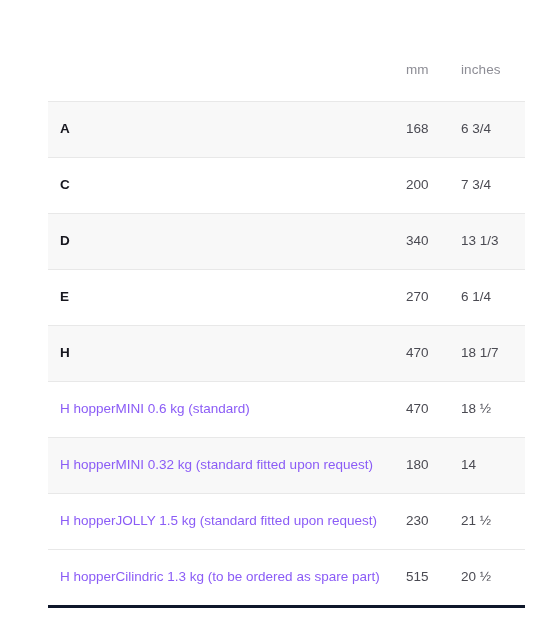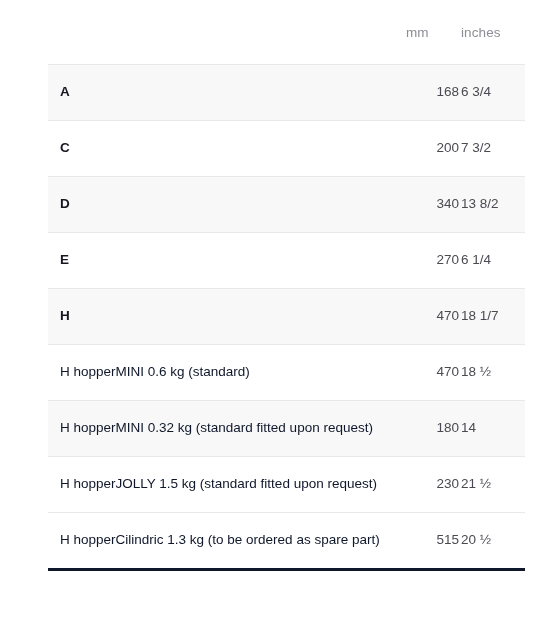--- a/index.html
+++ b/index.html
@@ -18,20 +18,21 @@
     position: absolute;
     left: 48px;
     top: 0;
     width: 477px;
   }
 
   table.spec-table {
     border-collapse: collapse;
     width: 477px;
     table-layout: fixed;
+    margin-top: 37px;
   }
 
   table.spec-table col.c-label   { width: 357px; }
   table.spec-table col.c-mm      { width: 54px;  }
   table.spec-table col.c-inches  { width: 66px;  }
 
   thead th {
     height: 64px;
     padding: 0;
     margin: 0;
@@ -69,30 +70,29 @@
     color: #4a4a52;
     line-height: 1.2;
   }
 
   tbody tr:last-child td {
     border-bottom: 3px solid #0f172a;
   }
 
   td.cell-label {
     padding-left: 12px;
-    color: #0f172a;
+    color: #8b5cf6;
   }
   td.cell-label.bold-key {
     font-weight: bold;
     color: #17171f;
     font-size: 13.5px;
   }
   td.cell-mm {
     padding-left: 1px;
-    text-align: right;
   }
   td.cell-inches {
     padding-left: 2px;
   }
 </style>
 </head>
 <body>
 
 <div class="spec-table-wrap">
   <table class="spec-table">
@@ -110,26 +110,26 @@
     </thead>
     <tbody id="table-body">
         <tr class="striped">
           <td class="cell-label bold-key">A</td>
           <td class="cell-mm">168</td>
           <td class="cell-inches">6 3/4</td>
         </tr>
         <tr class="plain">
           <td class="cell-label bold-key">C</td>
           <td class="cell-mm">200</td>
-          <td class="cell-inches">7 3/2</td>
+          <td class="cell-inches">7 3/4</td>
         </tr>
         <tr class="striped">
           <td class="cell-label bold-key">D</td>
           <td class="cell-mm">340</td>
-          <td class="cell-inches">13 8/2</td>
+          <td class="cell-inches">13 1/3</td>
         </tr>
         <tr class="plain">
           <td class="cell-label bold-key">E</td>
           <td class="cell-mm">270</td>
           <td class="cell-inches">6 1/4</td>
         </tr>
         <tr class="striped">
           <td class="cell-label bold-key">H</td>
           <td class="cell-mm">470</td>
           <td class="cell-inches">18 1/7</td>

